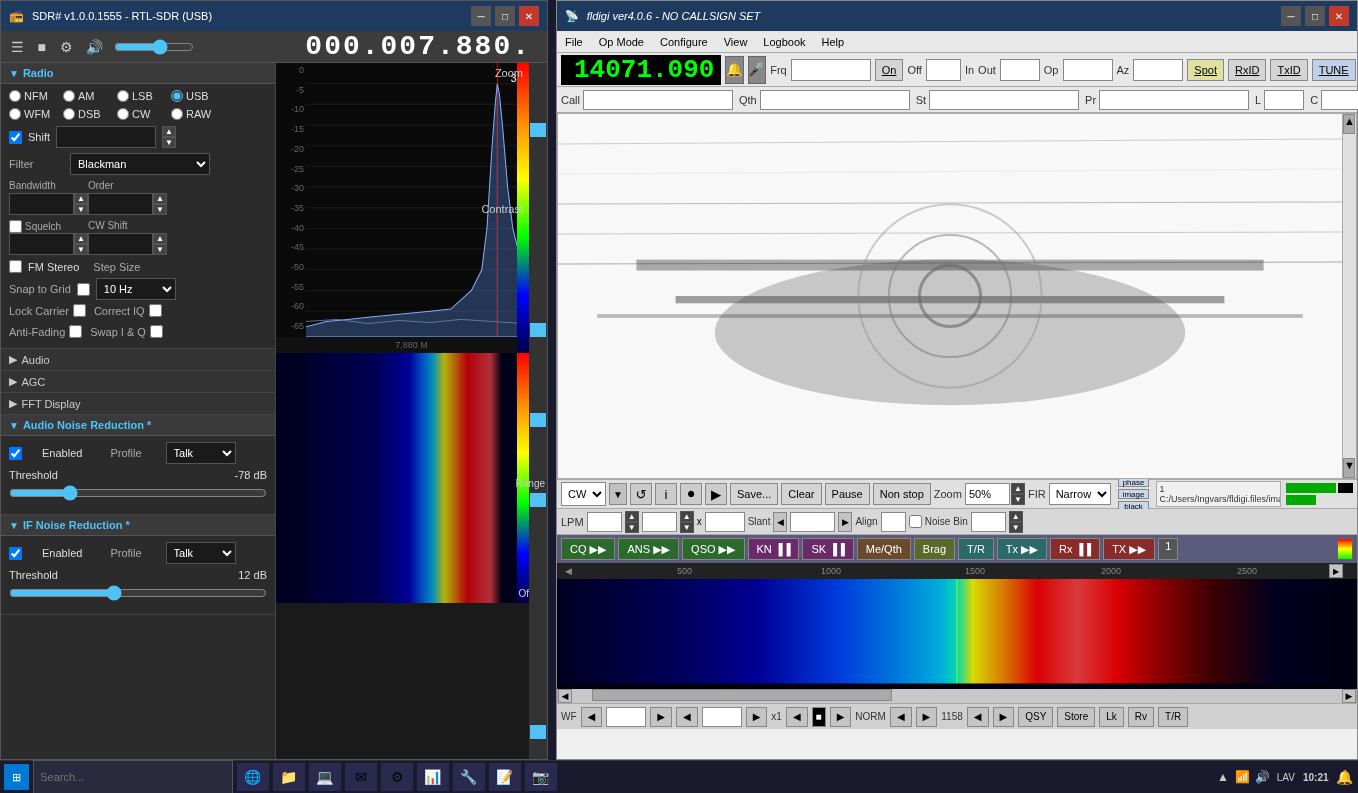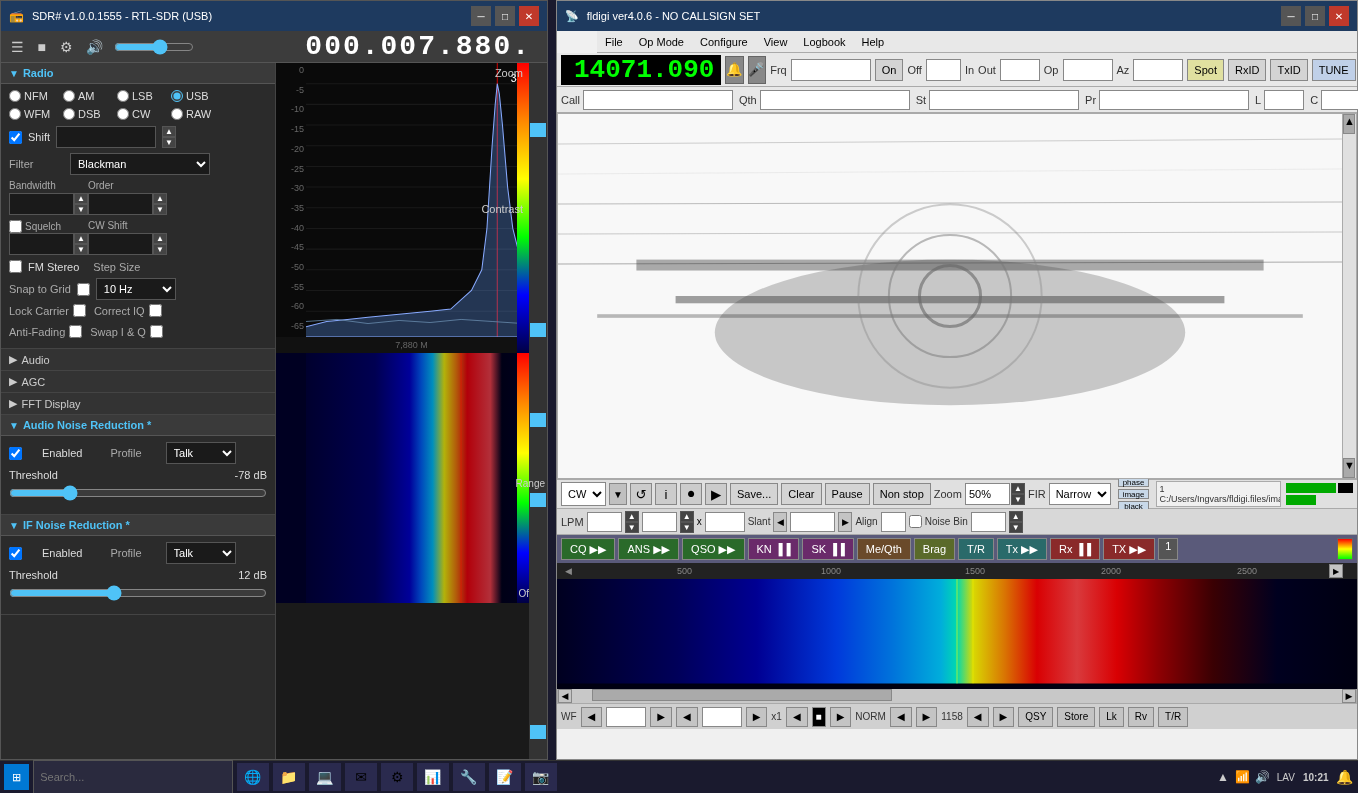--- a/index.html
+++ b/index.html
@@ -291,29 +291,28 @@
     .fldigi-titlebar {
       background: #1e3a5f;
       height: 30px;
       display: flex;
       align-items: center;
       padding: 0 8px;
       color: #fff;
       font-size: 11px;
       gap: 8px;
     }
-    .fldigi-titlebar .title-text { flex: 1; }
+    .fldigi-titlebar .title-text { flex: 1; font-style: italic; }
 
     .fldigi-menubar {
       background: #e8e8e8;
       height: 22px;
       display: flex;
       align-items: center;
       border-bottom: 1px solid #aaa;
-      margin-left: 40px;
     }
     .menu-item {
       padding: 2px 8px;
       cursor: pointer;
       font-size: 11px;
       color: #000;
     }
 
     .fldigi-toolbar {
       background: #e8e8e8;
@@ -344,20 +343,21 @@
       font-size: 11px;
     }
     .toolbar-label { font-size: 11px; color: #333; }
     .toolbar-btn-fldigi {
       background: #d4d4d4;
       border: 1px solid #888;
       height: 22px;
       padding: 1px 6px;
       font-size: 11px;
       cursor: pointer;
+      text-decoration: underline;
     }
     .mode-select {
       background: #fff;
       border: 1px solid #888;
       height: 22px;
       font-size: 11px;
       padding: 1px 2px;
     }
 
     .fldigi-fields {

